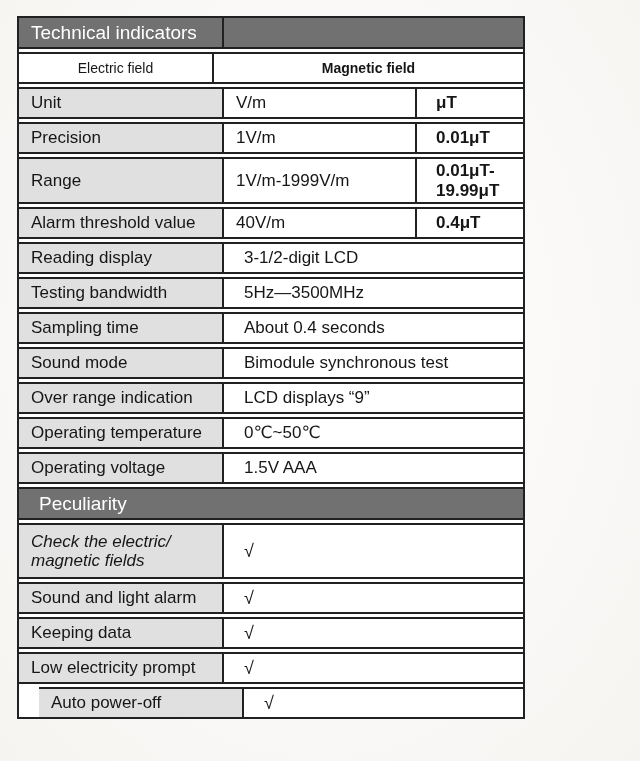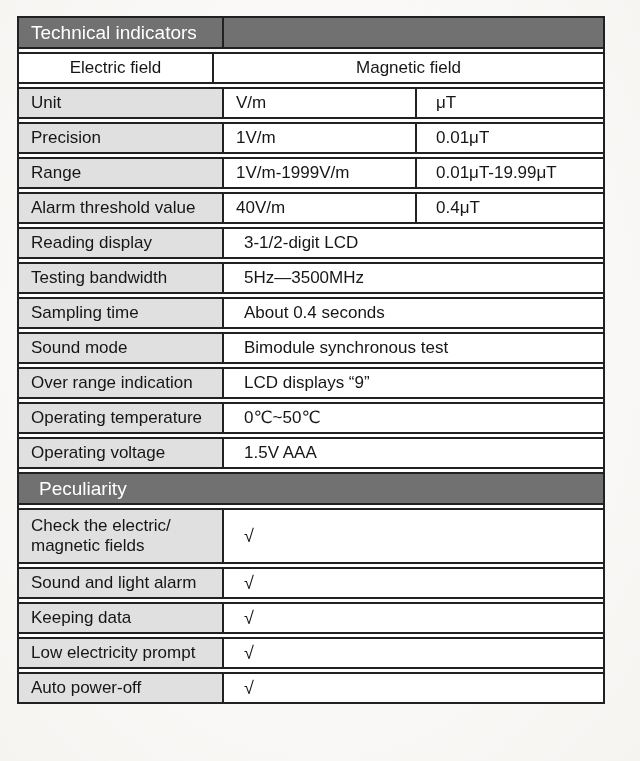--- a/index.html
+++ b/index.html
@@ -18,58 +18,58 @@
     color: var(--text);
   }
   body {
     background:
       radial-gradient(ellipse at 50% 45%, rgba(255,255,255,0.9) 0%, rgba(246,244,241,0.9) 100%),
       var(--page-bg);
     overflow: hidden;
   }
   .photo-area { padding: 16px 17px 0 17px; }
   .spec-table {
-    width: 588px;
+    width: 508px;
     border: 2px solid var(--border);
     background: #fff;
   }
   .row {
     display: flex;
     align-items: stretch;
     border-top: 2px solid var(--border);
     border-bottom: 2px solid var(--border);
     margin-top: 3px;
     background: var(--value-bg);
   }
   .row:first-child { margin-top: 0; border-top: none; }
-  .row:last-child { border-bottom: none; }
+  .row:last-child { border-bottom: none; margin-left: 20px; }
   .cell {
     display: flex;
     align-items: center;
     min-height: 28px;
     padding: 2px 8px 2px 12px;
     font-size: 17px;
     line-height: 1.15;
     background: var(--value-bg);
   }
   .cell + .cell { border-left: 2px solid var(--border); }
   .c1 { width: 203px; flex: 0 0 203px; background: var(--label-bg); }
   .c2 { width: 193px; flex: 0 0 193px; }
-  .c3 { flex: 1 1 auto; padding-left: 19px; }
+  .c3 { flex: 1 1 auto; padding-left: 19px; font-weight: bold; }
   .cmerged { flex: 1 1 auto; padding-left: 20px; text-align: right; }
-  .center { justify-content: center; padding-left: 8px; font-size: 17px; }
+  .center { justify-content: center; padding-left: 8px; font-size: 14px; }
   .section-header { background: var(--header-bg); }
   .section-header .cell {
     background: var(--header-bg);
     color: var(--header-text);
     font-size: 19px;
     min-height: 29px;
   }
   .tall .cell { min-height: 52px; }
-  .prewrap { white-space: pre-line; }
+  .prewrap { white-space: pre-line; font-style: italic; }
   .check { font-size: 18px; }
 </style>
 </head>
 <body>
 
 <div class="photo-area">
   <div class="spec-table">
 
     <div class="row section-header">
       <div class="cell c1">

